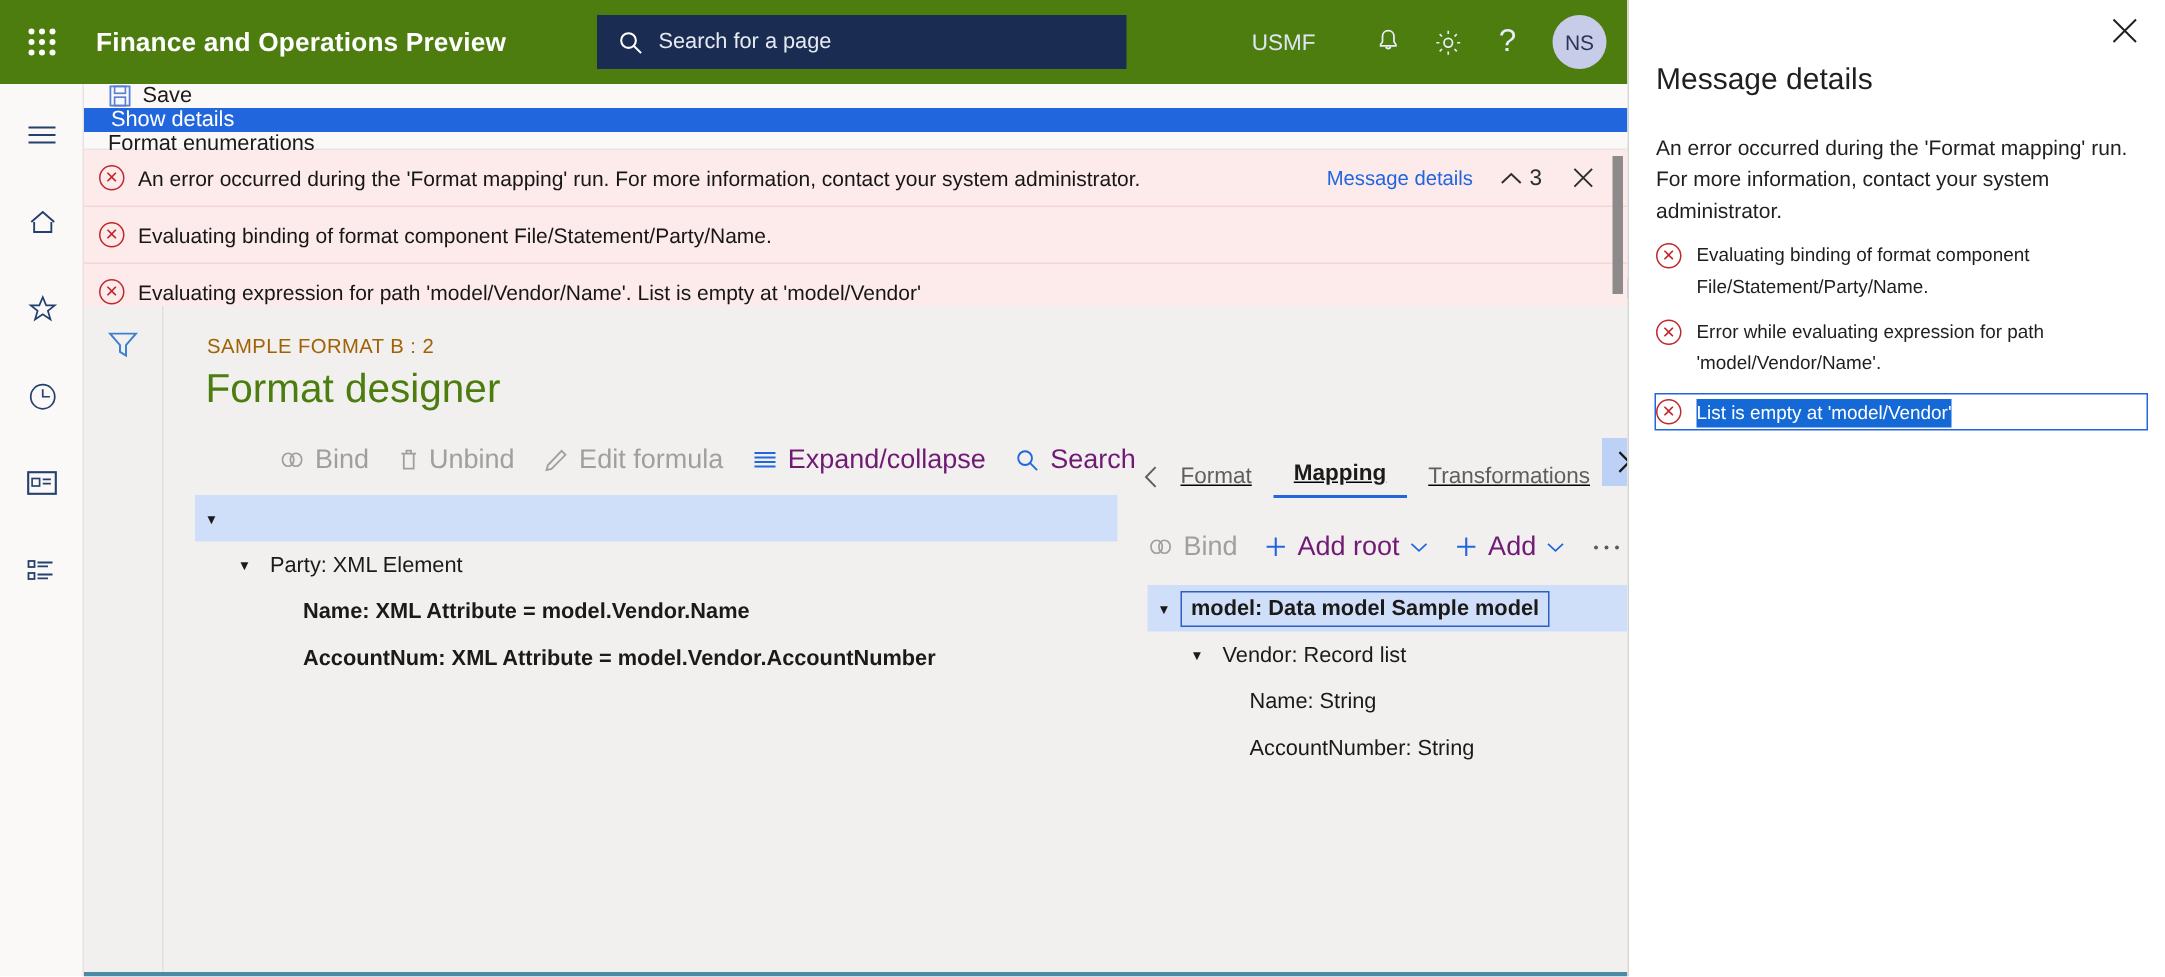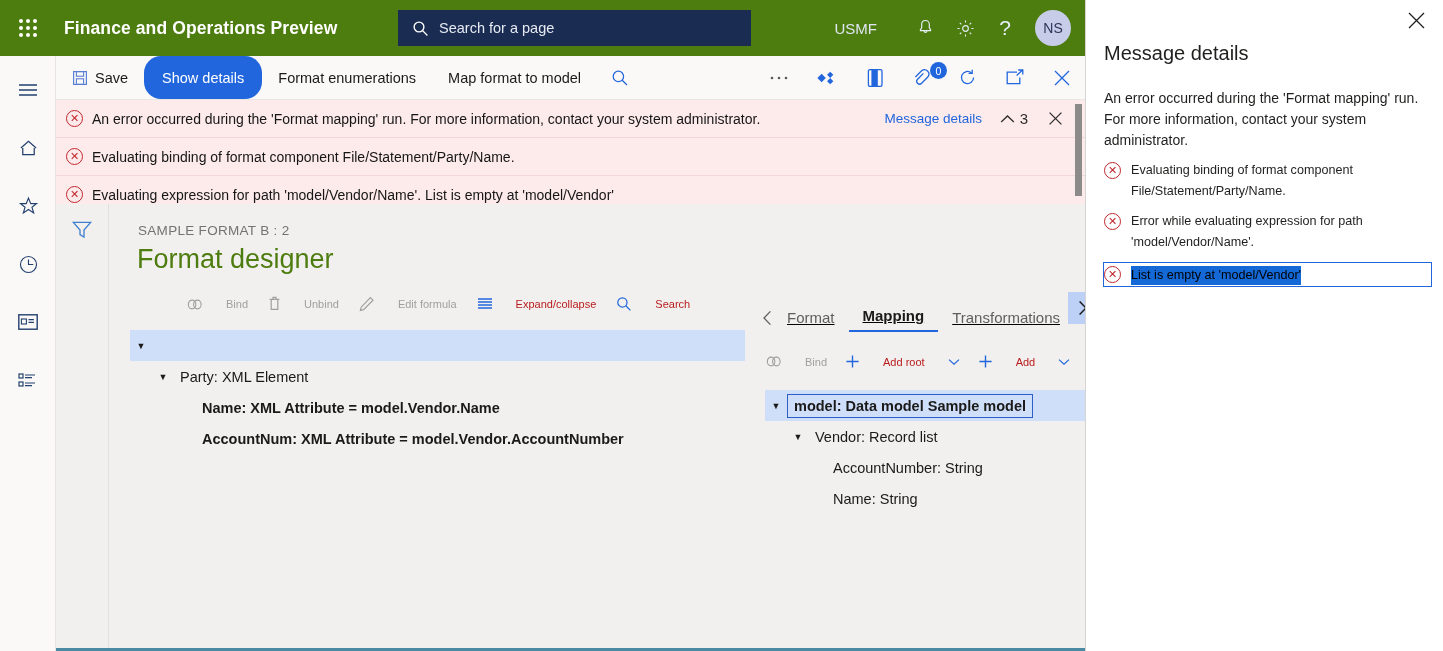--- a/index.html
+++ b/index.html
@@ -37,27 +37,27 @@
   .rail {
     position: absolute; left: 0; top: 56px; width: 56px; height: 595px;
     background: #faf9f8; border-right: 1px solid #e6e3e1;
   }
   .rail-item { width: 56px; height: 48px; display: flex; align-items: center; justify-content: center; cursor: pointer; color: #23406e; }
   .rail-sp { height: 10px; }
 
   
   .cmdbar {
     position: absolute; left: 56px; top: 56px; width: 1029px; height: 44px;
-    background: #faf9f8; border-bottom: 1px solid #e8e6e4; display: flex; align-items: stretch;
+    background: #faf9f8; border-bottom: 1px solid #e8e6e4; display: flex; align-items: stretch; flex-direction: column;
   }
   .cmd {
     display: flex; align-items: center; gap: 7px; padding: 0 16px;
     font-size: 14.5px; color: #1b1a19; cursor: pointer; white-space: nowrap;
   }
-  .cmd.primary { background: #2266dd; color: #ffffff; font-weight: normal; padding: 0 18px; border-radius: 17px; }
+  .cmd.primary { background: #2266dd; color: #ffffff; font-weight: normal; padding: 0 18px; }
   .cmd.icon-only { padding: 0 14px; color: #2266dd; }
   .cmd-spacer { flex: 1; }
   .attach-wrap { position: relative; display: flex; align-items: center; }
   .badge {
     position: absolute; right: -3px; top: 6px; min-width: 17px; height: 17px; border-radius: 50%;
     background: #2266dd; color: #fff; font-size: 10.5px; display: flex; align-items: center; justify-content: center; padding: 0 3px;
   }
 
   
   .msgbar {
@@ -80,27 +80,27 @@
   .msg-scroll { position: absolute; right: 3px; top: 4px; width: 7px; height: 92px; background: #8d8b89; border-radius: 0; }
 
   
   .main {
     position: absolute; left: 56px; top: 204px; width: 1029px; height: 447px;
     background: #f1f0ef; border-bottom: 3px solid #4a8ba3; overflow: hidden;
   }
   .filter-col { position: absolute; left: 0; top: 0; width: 53px; height: 100%; border-right: 1px solid #e2e0de; }
   .filter-icon { margin: 16px 0 0 15px; cursor: pointer; }
 
-  .crumb { position: absolute; left: 82px; top: 19px; font-size: 13.5px; color: #737373; letter-spacing: .3px; }
+  .crumb { position: absolute; left: 82px; top: 19px; font-size: 13.5px; color: #a16207; letter-spacing: .3px; }
   .ptitle { position: absolute; left: 81px; top: 40px; font-size: 27px; color: #4d7c0f; font-weight: normal; }
 
   .subtools { position: absolute; left: 131px; top: 92px; display: flex; align-items: center; gap: 20px; }
-  .st { display: flex; align-items: center; gap: 23px; font-size: 11px; cursor: pointer; white-space: nowrap; }
+  .st { display: flex; align-items: center; gap: 7px; font-size: 18px; cursor: pointer; white-space: nowrap; }
   .st.dis { color: #a19f9d; cursor: default; }
-  .st.act { color: #b91c1c; }
+  .st.act { color: #701a75; }
 
   
   .tree-left { position: absolute; left: 74px; top: 126px; width: 615px; }
   .tree-right-wrap { position: absolute; left: 700px; top: 0; right: 0; bottom: 0; }
 
   .tabs { position: absolute; left: 706px; top: 90px; display: flex; align-items: flex-end; height: 38px; text-decoration: underline; }
   .tab { font-size: 15px; color: #605e5c; padding: 0 14px 6px 14px; cursor: pointer; white-space: nowrap; }
   .tab.active { color: #1b1a19; font-weight: bold; border-bottom: 2.5px solid #2266dd; }
   .tab-chevl { color: #605e5c; display: flex; align-items: center; padding-bottom: 6px; cursor: pointer; }
   .tab-next {
@@ -127,21 +127,21 @@
     position: absolute; left: 1085px; top: 0; width: 358px; height: 651px;
     background: #ffffff; border-left: 1px solid #d6d4d2;
   }
   .fly-close { position: absolute; right: 17px; top: 11px; cursor: pointer; color: #201f1e; }
   .fly-title { position: absolute; left: 18px; top: 42px; font-size: 20px; color: #201f1e; }
   .fly-sum { position: absolute; left: 18px; top: 88px; width: 324px; font-size: 14px; line-height: 21px; color: #201f1e; }
   .fly-list { position: absolute; left: 18px; top: 160px; width: 328px; }
   .fly-item { display: flex; align-items: flex-start; margin-bottom: 9px; }
   .fly-item .txt { font-size: 12.6px; line-height: 21px; color: #201f1e; margin-left: 10px; }
   .fly-item.focused { border: 1.3px solid #2266dd; padding: 1px 0 1px 0; margin-left: -1px; }
-  .fly-item.focused .txt { background: #1469d6; color: #000000; line-height: 17px; padding: 1px 0; margin-top: 2px; }
+  .fly-item.focused .txt { background: #1469d6; color: #ffffff; line-height: 17px; padding: 1px 0; margin-top: 2px; }
   .fly-item .err-circle { margin-top: 2px; }
 </style>
 </head>
 <body>
 <div id="root">
 
 <div class="topnav">
   <div class="waffle">
     <div class="waffle-grid">
           <i></i>
@@ -447,24 +447,24 @@
     <div class="tree-right">
       <div class="trow sel">
         <span class="tri">▼</span>
         <span class="tlabel boxed bold">model: Data model Sample model</span>
       </div>
       <div class="trow" style="padding-left:22px;">
         <span class="tri">▼</span>
         <span class="tlabel">Vendor: Record list</span>
       </div>
       <div class="trow" style="padding-left:62px;">
-        <span class="tlabel">AccountNumber: String</span>
+        <span class="tlabel">Name: String</span>
       </div>
       <div class="trow" style="padding-left:62px;">
-        <span class="tlabel">Name: String</span>
+        <span class="tlabel">AccountNumber: String</span>
       </div>
     </div>
 
   </div>
 </div>
 
 <div class="splitter2">
       <i></i>
       <i></i>
     </div>

